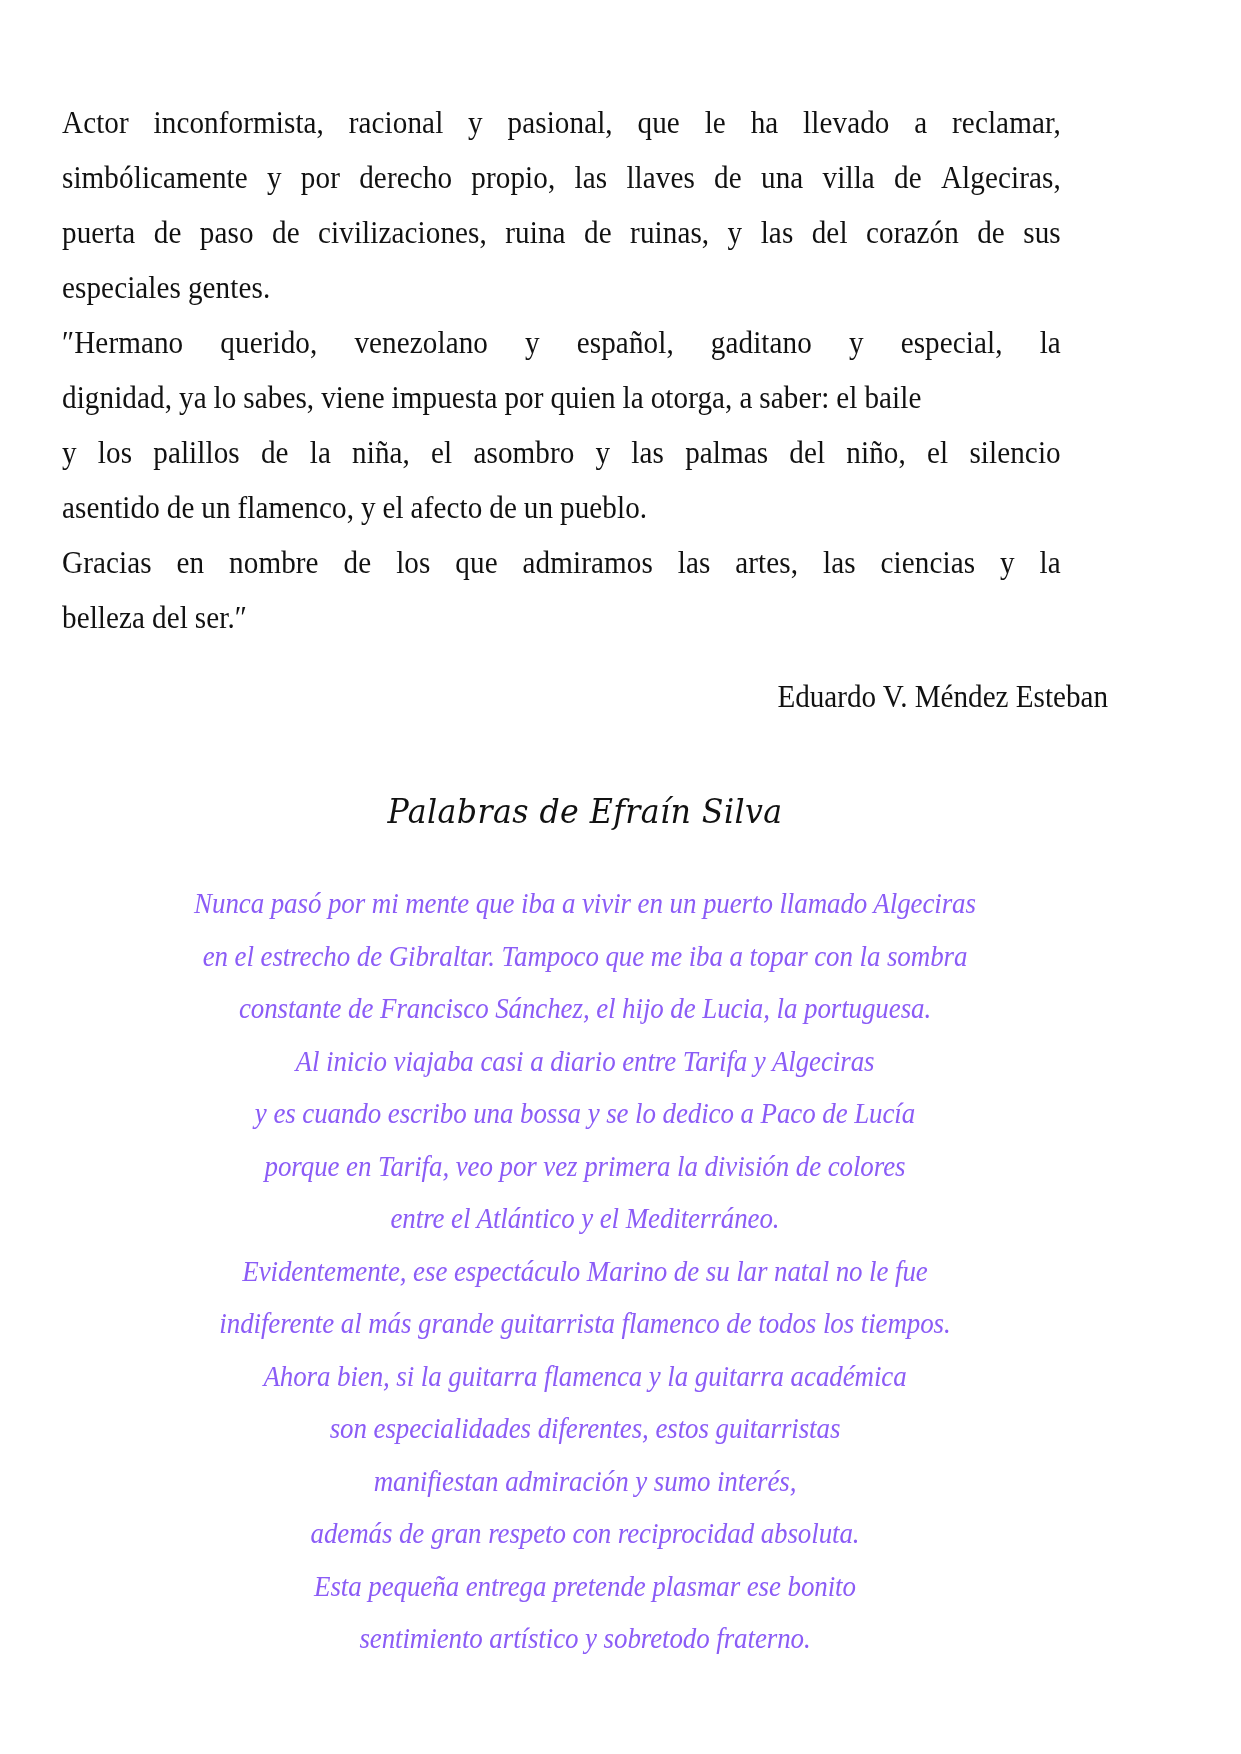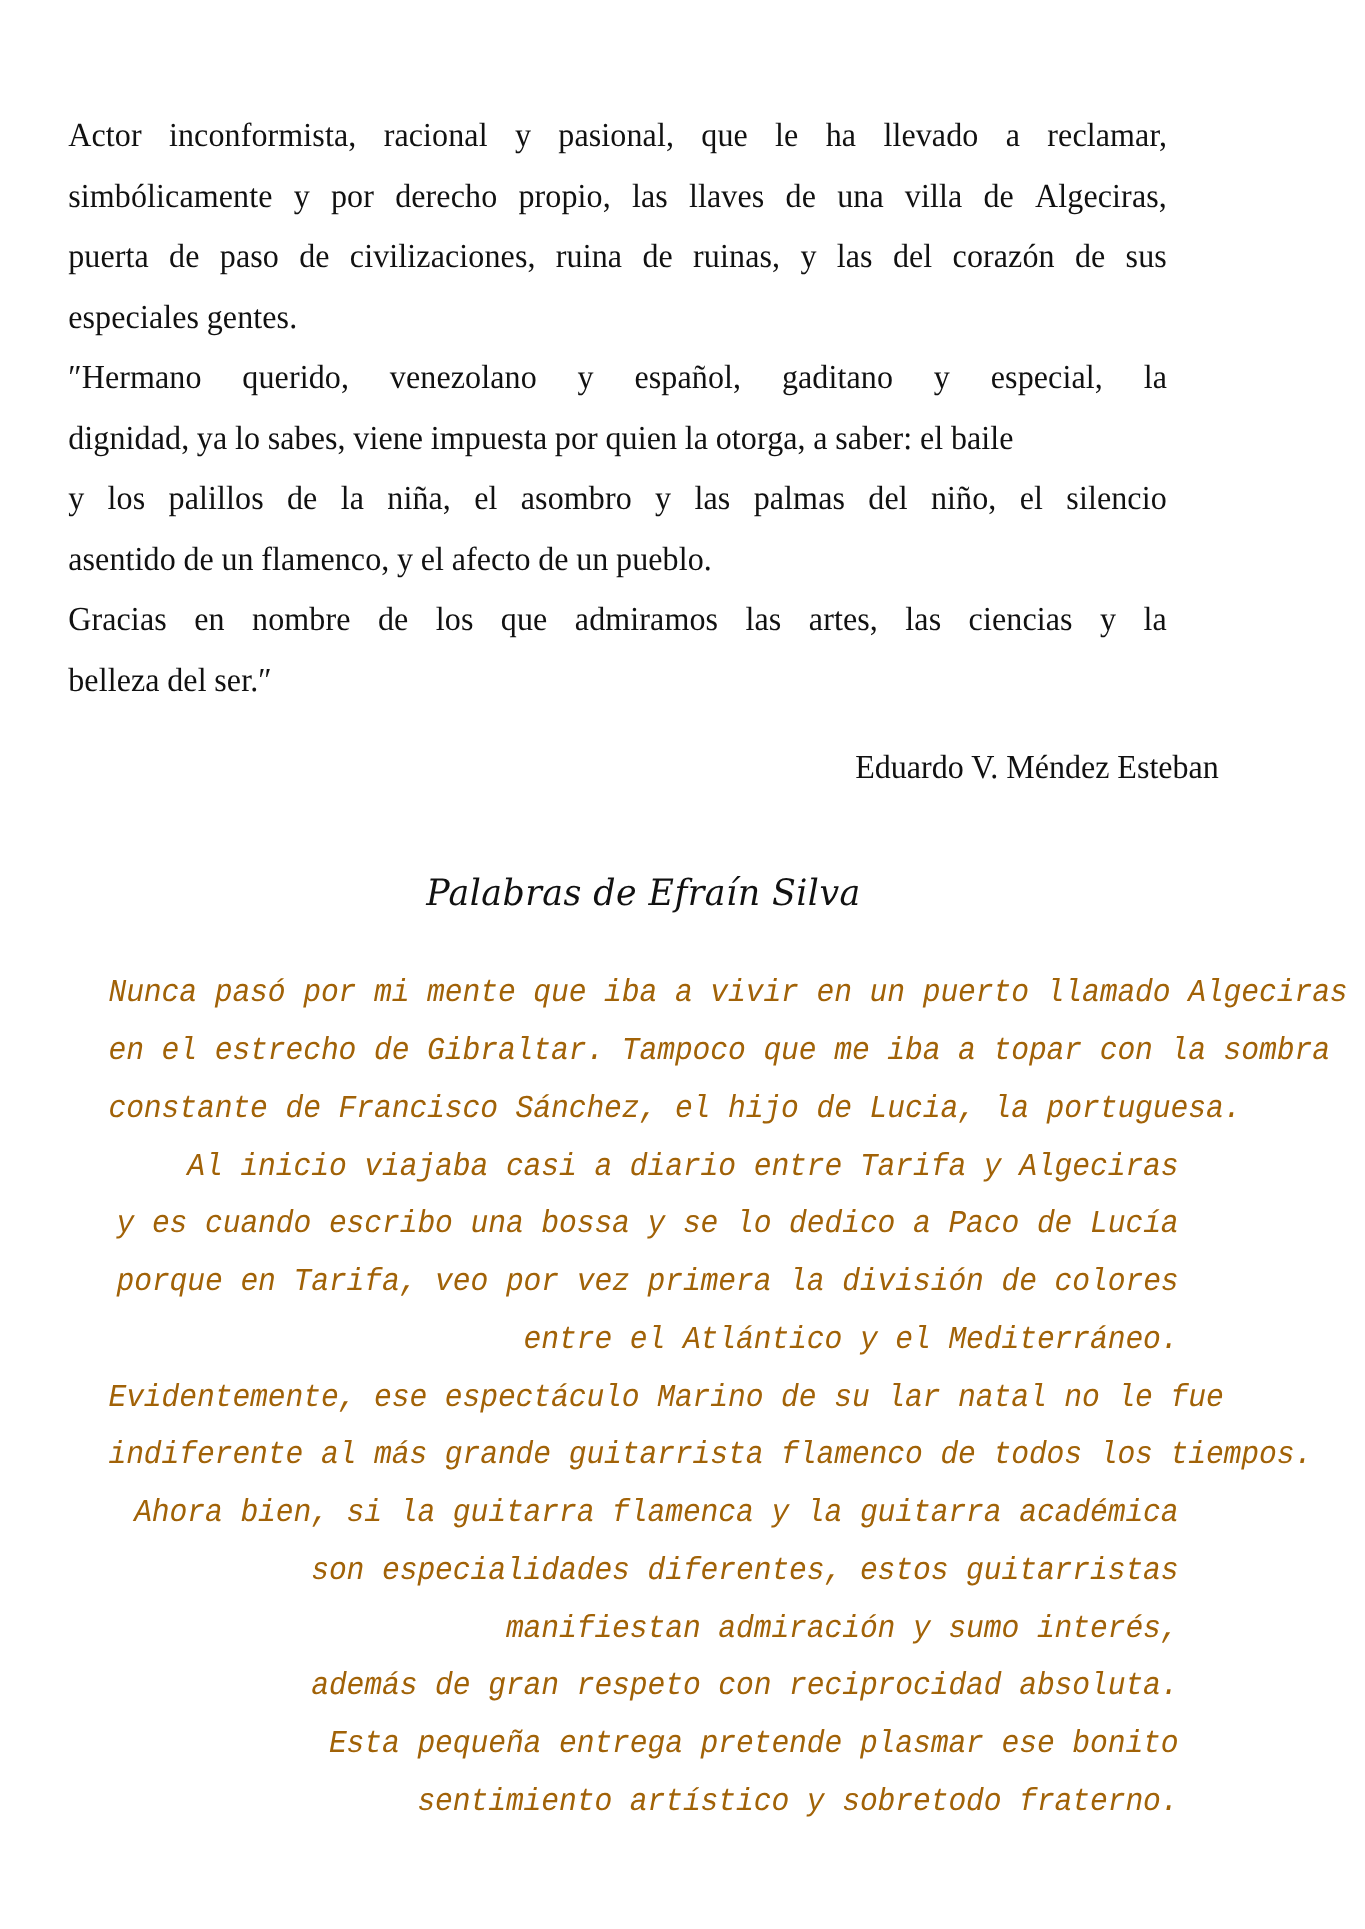--- a/index.html
+++ b/index.html
@@ -80,26 +80,25 @@
     font-style: italic;
     font-size: 33px;
     line-height: 46px;
     color: #111;
     letter-spacing: 0.4px;
     margin-bottom: 42px;
     transform: scaleX(0.96);
   }
 
   .poem-body {
-    font-family: Liberation Mono, monospace;
+    font-family: Liberation Serif, serif;
     font-style: italic;
     font-size: 29px;
     line-height: 52.5px;
-    color: #a16207;
-    text-align: right;
+    color: #8b5cf6;
   }
 
   .poem-line {
     display: block;
     white-space: nowrap;
     transform: scaleX(0.93);
     letter-spacing: -0.1px;
   }
 </style>
 </head>

